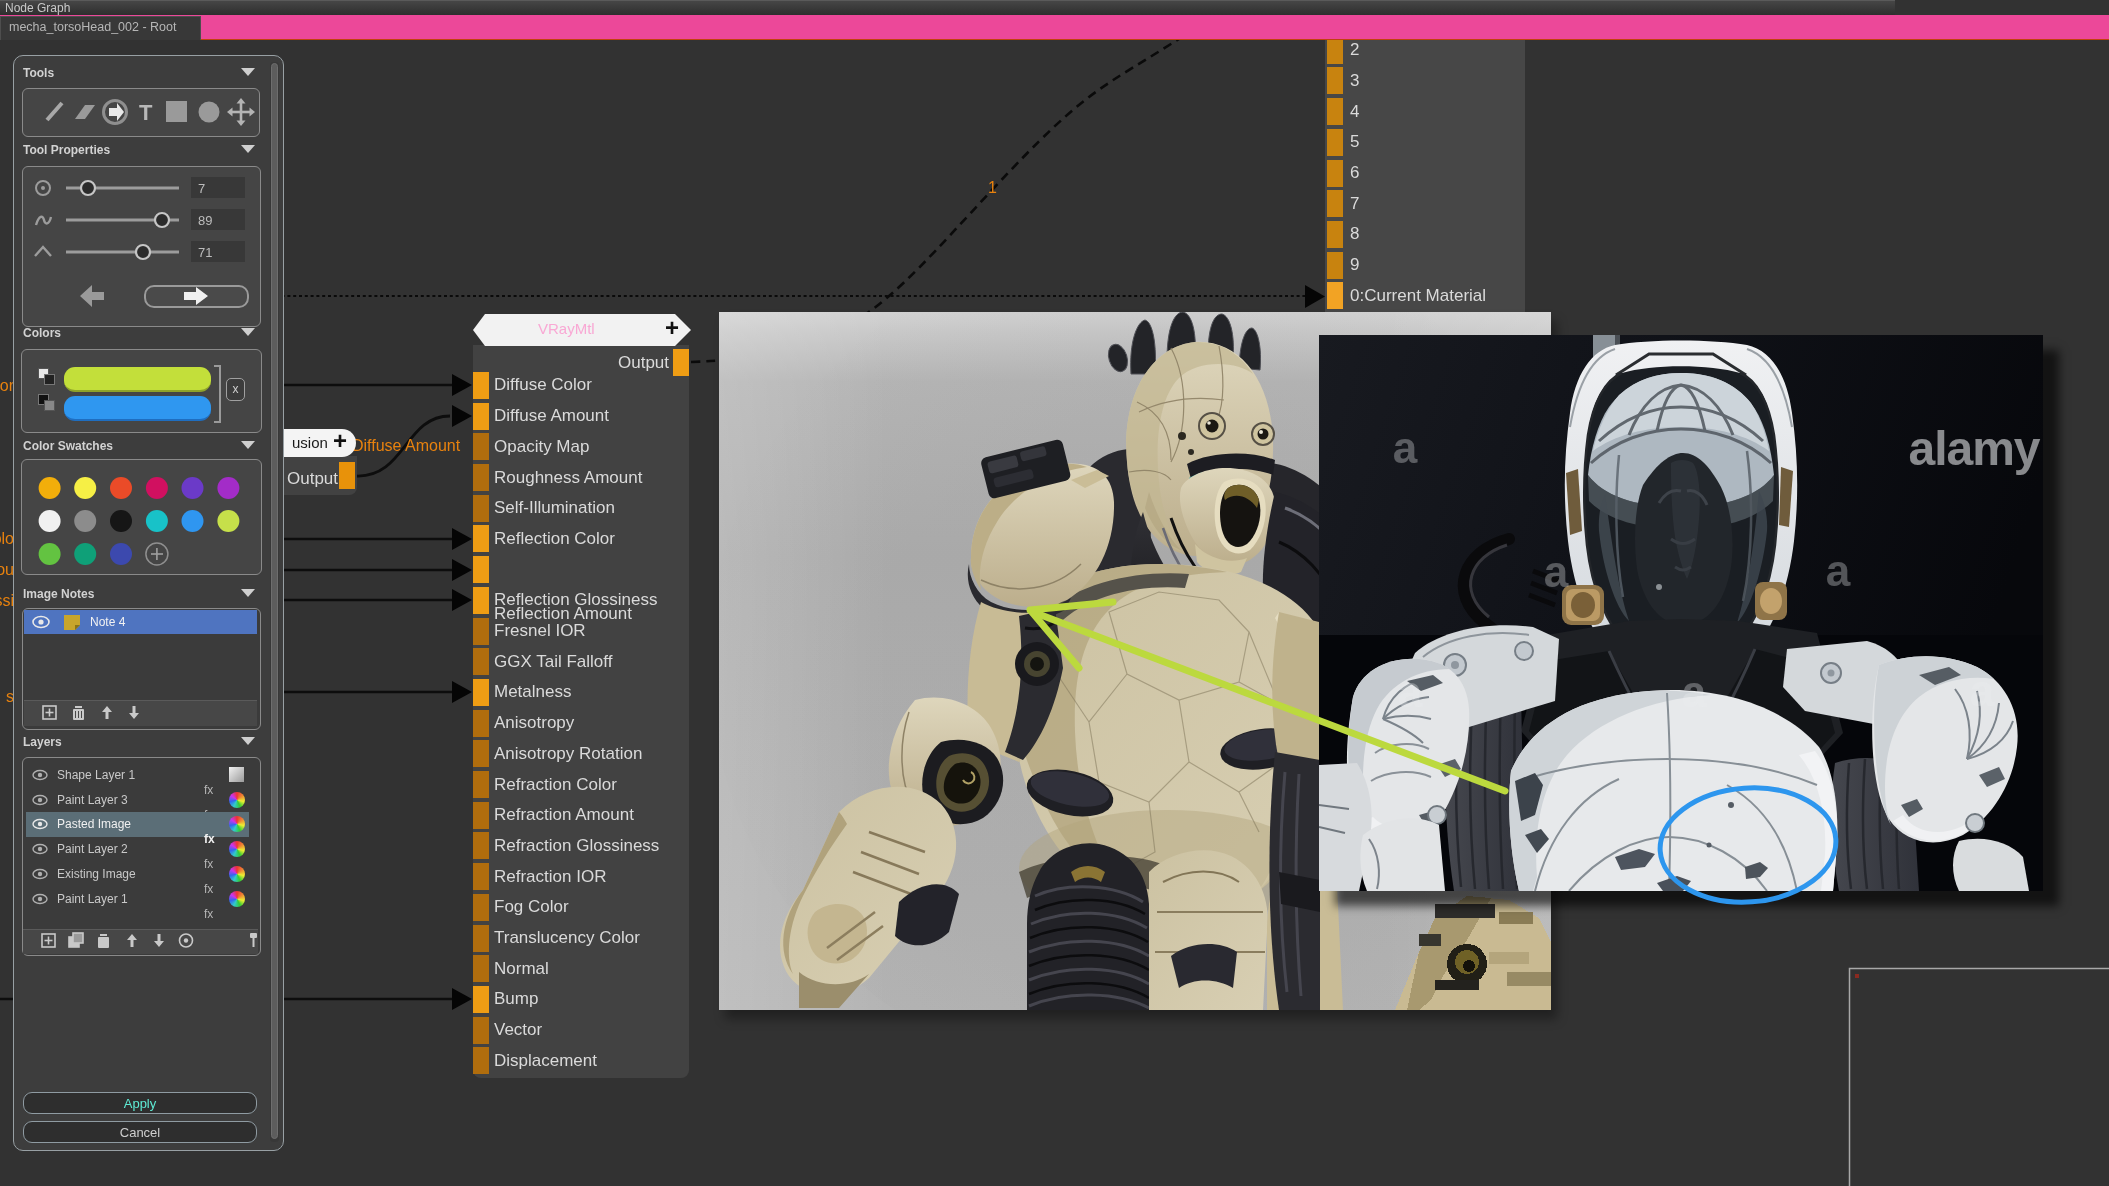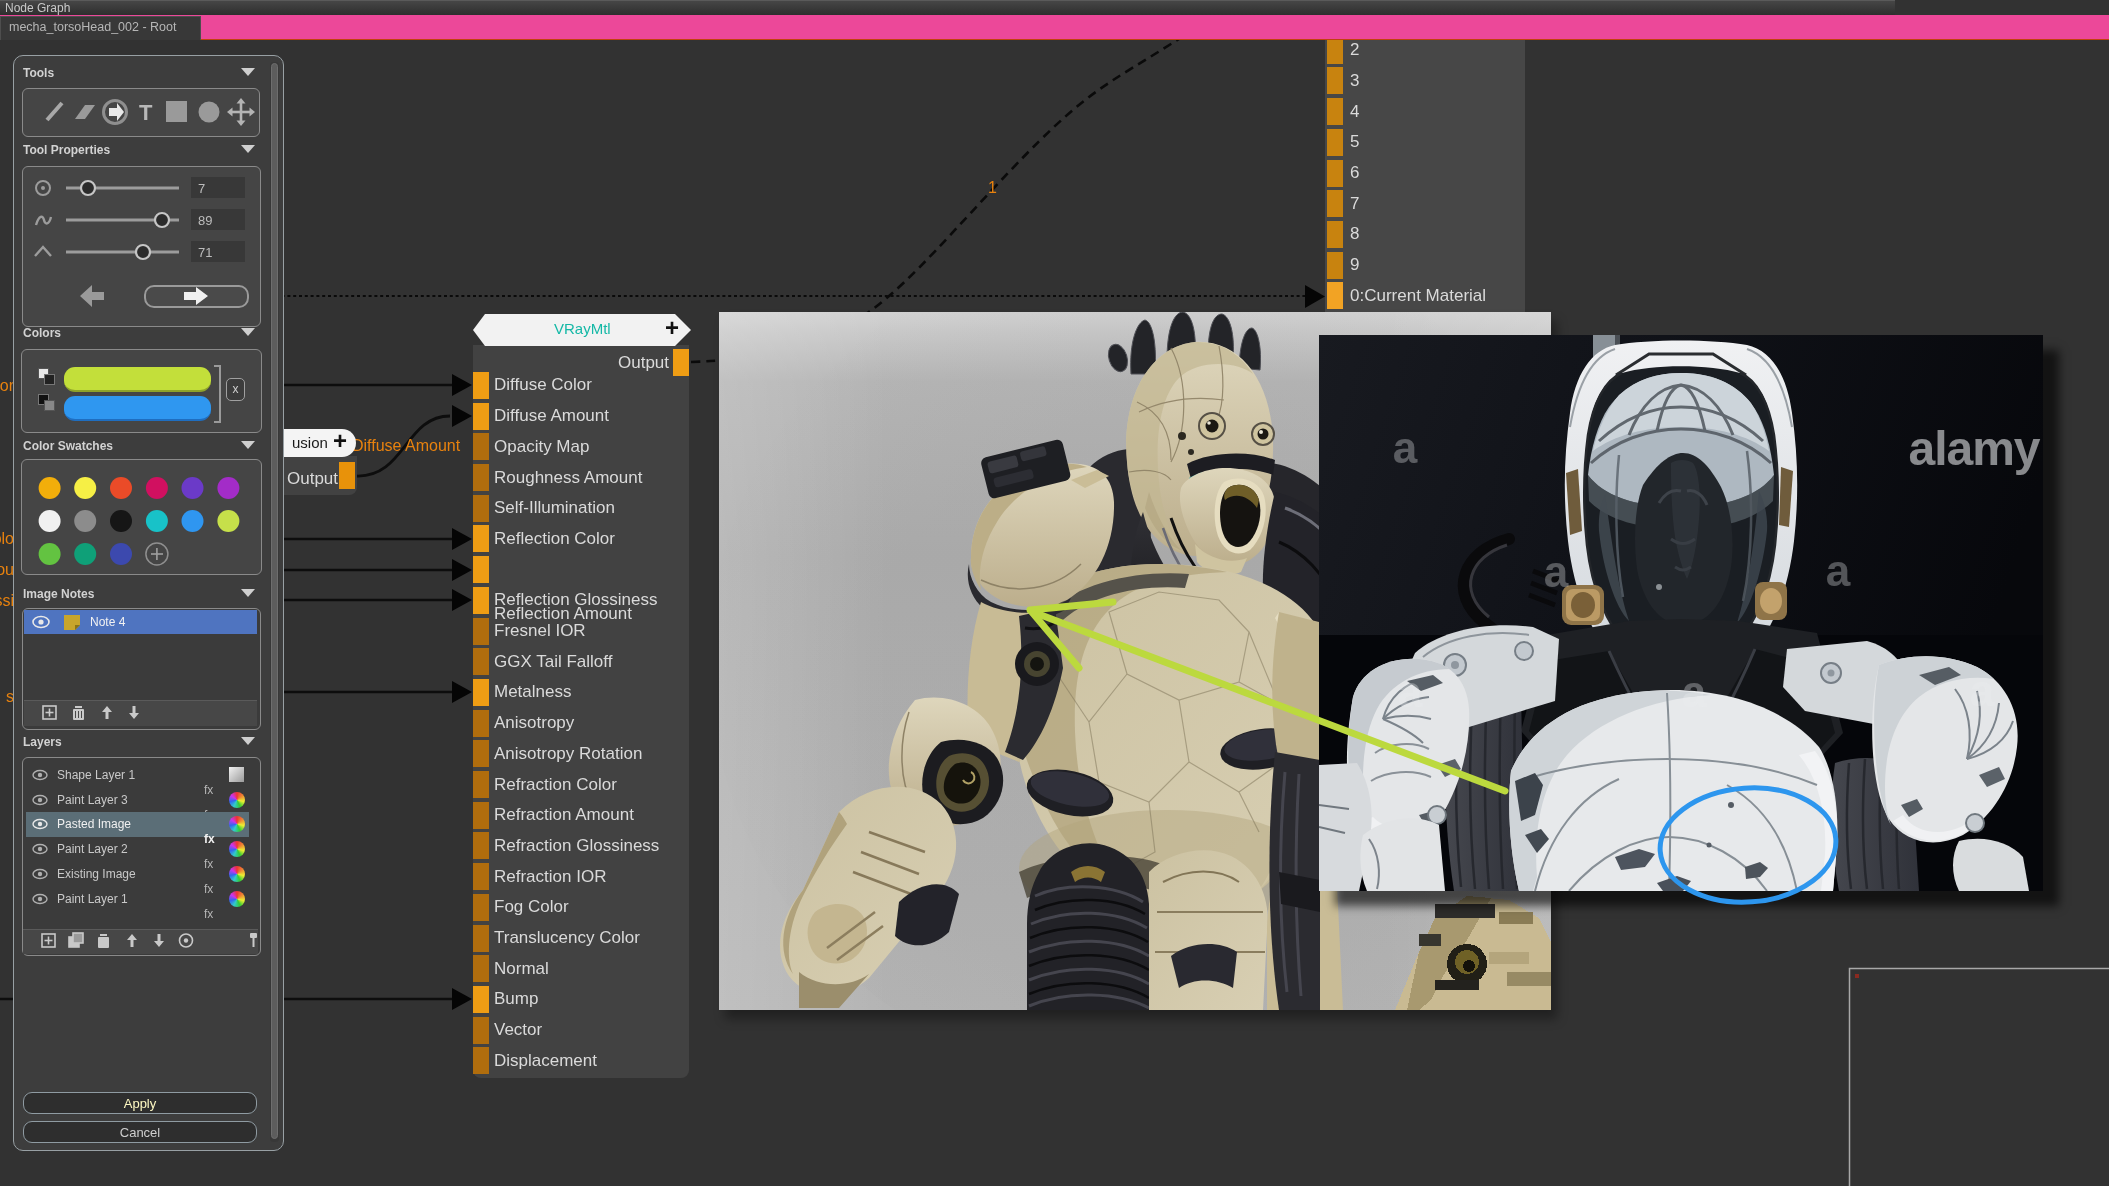--- a/index.html
+++ b/index.html
@@ -55,21 +55,21 @@
 <div class="abs" style="left:276px;top:429px;width:80px;height:28px;background:#f4f4f4;border-radius:0 14px 14px 0;z-index:2;"></div>
 <div class="abs" style="left:280px;top:434px;color:#1a1a1a;font-size:15px;z-index:3;margin-left:12px;">usion</div>
 <div class="abs" style="left:333px;top:427px;color:#111;font-size:24px;font-weight:bold;z-index:3;">+</div>
 <div class="nlabel" style="left:287px;top:469px;z-index:3;">Output</div>
 <div class="port" style="left:339px;top:462px;background:#e8920a;z-index:3;"></div>
 
 <div class="node" style="left:473px;top:345px;width:216px;height:733px;border-radius:0 0 8px 8px;"></div>
 <svg class="abs" style="left:470px;top:312px;z-index:3;" width="224" height="36">
   <polygon points="3,18 15,2 205,2 221,18 205,34 15,34" fill="#f2f2f2"></polygon>
 </svg>
-<div class="abs" style="left:538px;top:320px;color:#14b8a6;font-size:15px;z-index:4;margin-left:16px;">VRayMtl</div>
+<div class="abs" style="left:538px;top:320px;color:#f9a8d4;font-size:15px;z-index:4;">VRayMtl</div>
 <div class="abs" style="left:665px;top:314px;color:#111;font-size:24px;font-weight:bold;z-index:4;">+</div>
 <div class="nlabel" style="left:618px;top:353px;z-index:4;">Output</div>
 <div class="port" style="left:673px;top:349px;background:#ef9d14;z-index:4;"></div>
 <div class="port" style="left:473px;top:371.9px;background:#ef9d14;z-index:4;"></div>
 <div class="nlabel" style="left:494px;top:375.4px;z-index:4;">Diffuse Color</div>
 <div class="port" style="left:473px;top:402.6px;background:#ef9d14;z-index:4;"></div>
 <div class="nlabel" style="left:494px;top:406.1px;z-index:4;">Diffuse Amount</div>
 <div class="port" style="left:473px;top:433.3px;background:#b06d0d;z-index:4;"></div>
 <div class="nlabel" style="left:494px;top:436.8px;z-index:4;">Opacity Map</div>
 <div class="port" style="left:473px;top:464.0px;background:#b06d0d;z-index:4;"></div>
@@ -721,21 +721,21 @@
       <polygon points="136,18 131,12 134.5,12 134.5,5 137.5,5 137.5,12 141,12"></polygon>
     </g>
     <circle cx="163" cy="11.5" r="6.5" fill="none" stroke="#c9c9c9" stroke-width="1.6"></circle>
     <circle cx="163" cy="11.5" r="2.2" fill="#c9c9c9"></circle>
     <g fill="#c9c9c9">
       <rect x="227" y="4" width="7" height="5" rx="1"></rect>
       <rect x="229.5" y="9" width="2" height="9"></rect>
     </g>
   </svg>
 
-  <div class="abs" style="left:9px;top:1036px;width:234px;height:22px;background:#2e2e2e;border:1.5px solid #8f9ba2;border-radius:9px;color:#fef9c3;font-size:13px;text-align:center;line-height:22px;box-sizing:border-box;">Apply</div>
+  <div class="abs" style="left:9px;top:1036px;width:234px;height:22px;background:#2e2e2e;border:1.5px solid #8f9ba2;border-radius:9px;color:#5eead4;font-size:13px;text-align:center;line-height:22px;box-sizing:border-box;">Apply</div>
   <div class="abs" style="left:9px;top:1065px;width:234px;height:22px;background:#2e2e2e;border:1.5px solid #8f9ba2;border-radius:9px;color:#cfcfcf;font-size:13px;text-align:center;line-height:22px;box-sizing:border-box;">Cancel</div>
 </div>
 
 <div class="abs" style="left:0;top:0;width:1895px;height:15px;background:linear-gradient(#464646,#2e2e2e);z-index:8;border-top:1px solid #5a5a5a;box-sizing:border-box;">
   <span style="position:absolute;left:5px;top:0px;color:#c9c9c9;font-size:12px;">Node Graph</span>
 </div>
 <div class="abs" style="left:0;top:15px;width:2109px;height:25px;background:#ec4899;border-bottom:1px solid #c2410c;z-index:8;box-sizing:border-box;">
   <div style="position:absolute;left:0;top:1px;width:199px;height:23px;background:#383838;border:1px solid #4e4e4e;border-bottom:none;">
     <span style="position:absolute;left:8px;top:3px;color:#b6b6b6;font-size:12.5px;white-space:nowrap;">mecha_torsoHead_002 - Root</span>
   </div>

